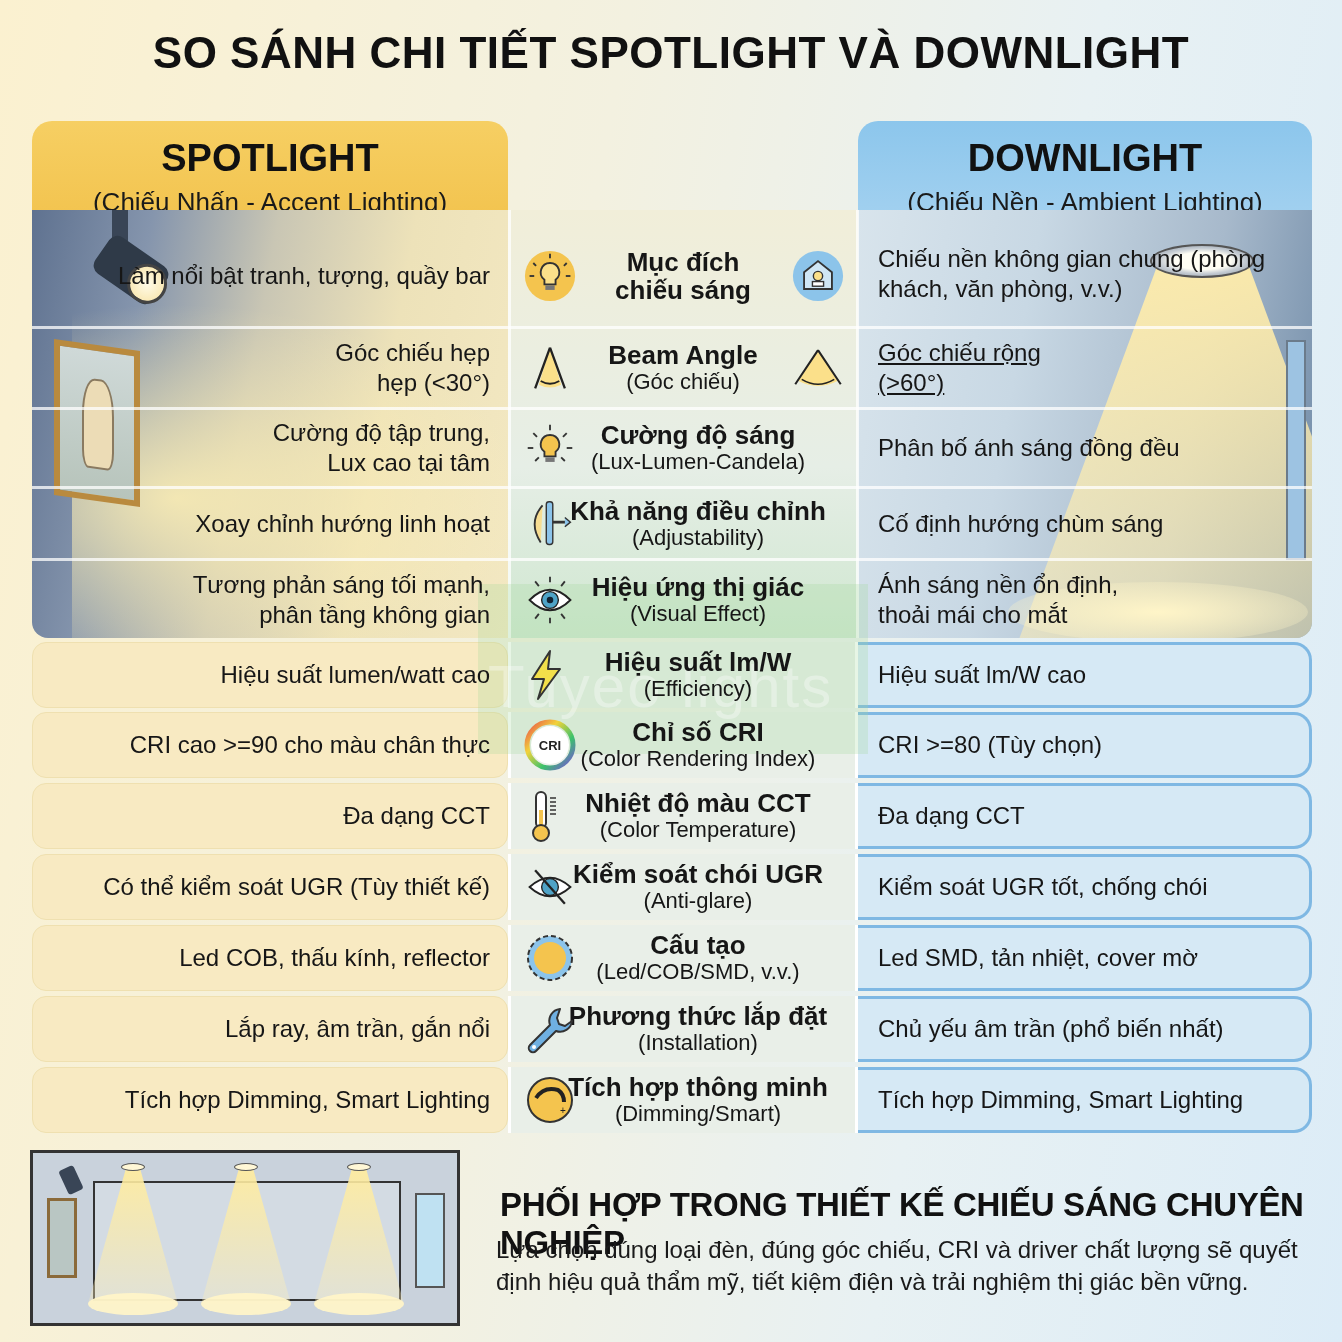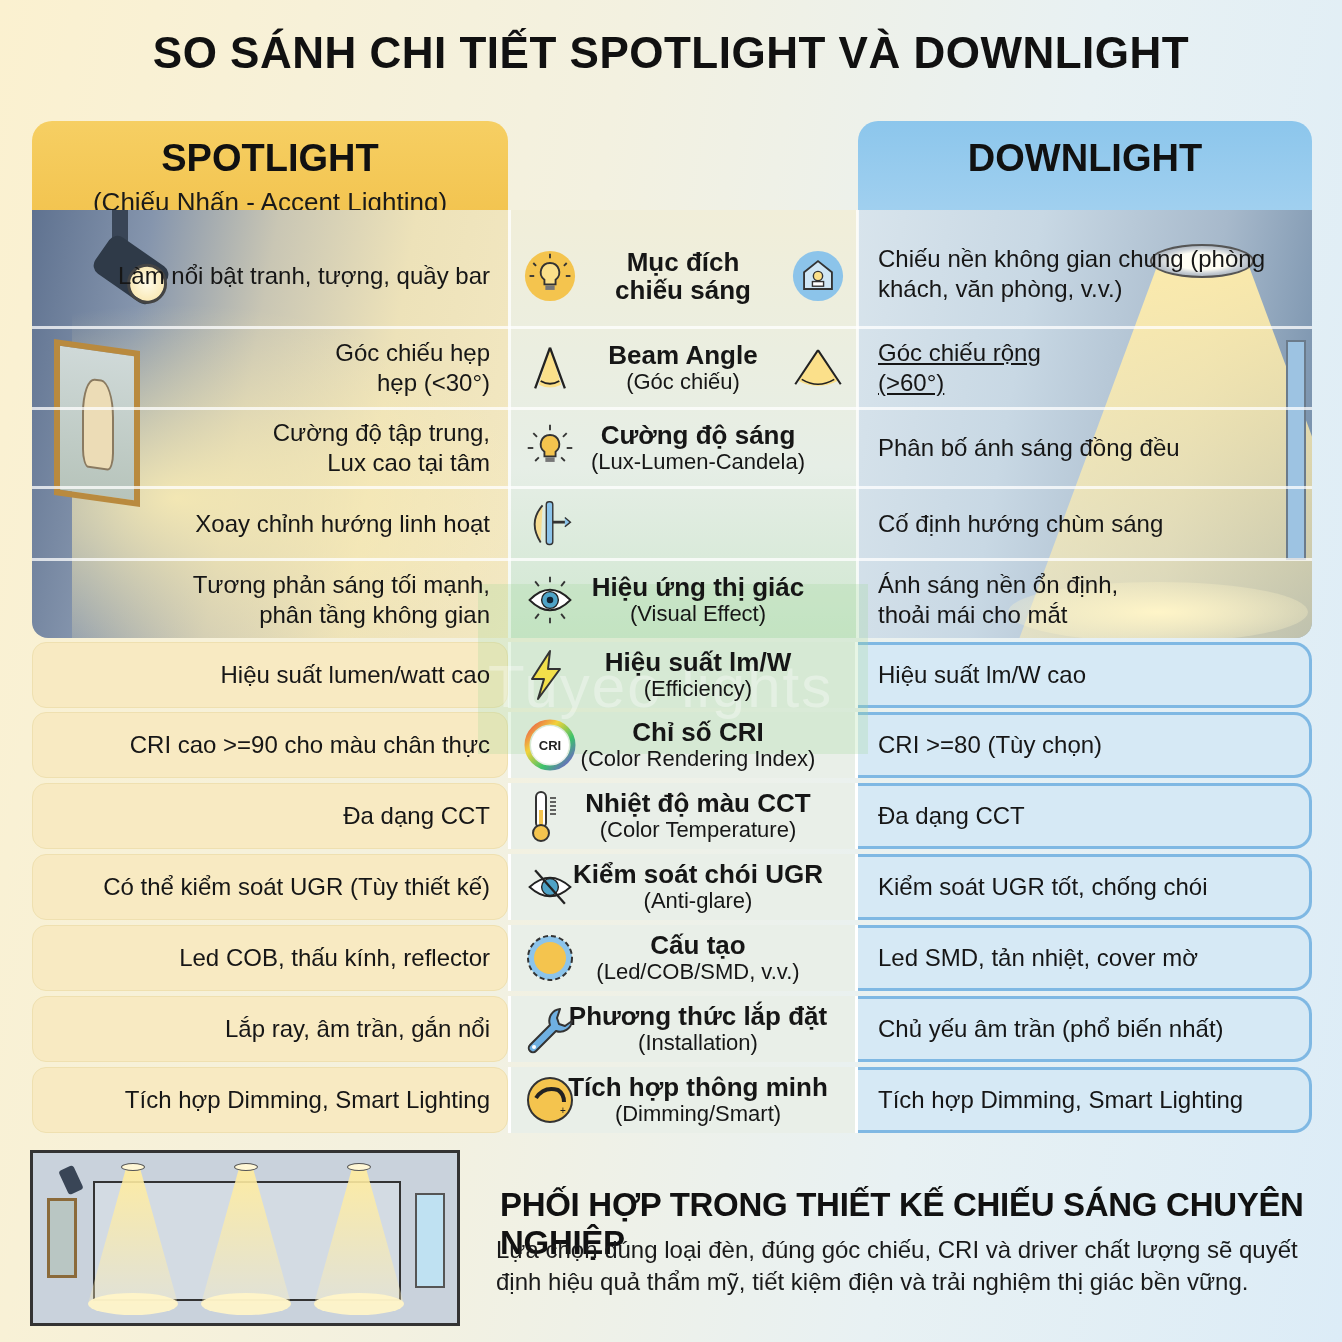--- a/index.html
+++ b/index.html
@@ -92,20 +92,21 @@
 <body>
 
 <div class="title">SO SÁNH CHI TIẾT SPOTLIGHT VÀ DOWNLIGHT</div>
 
 <div class="col-head spot">
   <div class="h">SPOTLIGHT</div>
   <div class="s">(Chiếu Nhấn - Accent Lighting)</div>
 </div>
 <div class="col-head down">
   <div class="h">DOWNLIGHT</div>
+  <div class="s">(Chiếu Nền - Ambient Lighting)</div>
 </div>
 
 <div class="panel left">
   <div class="beam-left"></div>
   <div class="spot-mount"></div>
   <div class="spot-fixture"></div>
   <div class="picture">
       <div class="fig"></div>
     </div>
 </div>
@@ -235,20 +236,24 @@
 <div class="cell l" style="top:489px;height:70px">Xoay chỉnh hướng linh hoạt</div>
 <div class="cell c" style="top:489px;height:70px">
   <span class="ic">
     <svg width="56" height="56" viewBox="0 0 56 56">
         <path d="M20 8 Q4 26 18 48" stroke="#333" stroke-width="2" fill="#f7dd92"></path>
         <rect x="24" y="4" width="7" height="46" rx="3" fill="#8cc4ea" stroke="#333" stroke-width="1.5"></rect>
         <path d="M31 26 H46" stroke="#333" stroke-width="3"></path>
         <path d="M44 21 L50 26 L44 31" fill="#8cc4ea" stroke="#333" stroke-width="1.5"></path>
       </svg>
   </span>
+  <span class="txt">
+      <span class="m">Khả năng điều chỉnh</span>
+      <span class="sub">(Adjustability)</span>
+    </span>
 </div>
 <div class="cell r" style="top:489px;height:70px">Cố định hướng chùm sáng</div>
 
 <div class="cell l" style="top:562px;height:76px">
     <span style="width:330px;display:block;">Tương phản sáng tối mạnh, phân tầng không gian</span>
   </div>
 <div class="cell c" style="top:562px;height:76px">
   <span class="ic">
     <svg width="56" height="56" viewBox="0 0 56 56">
         <path d="M6 28 Q28 6 50 28 Q28 50 6 28Z" fill="#fff" stroke="#222" stroke-width="2"></path>

